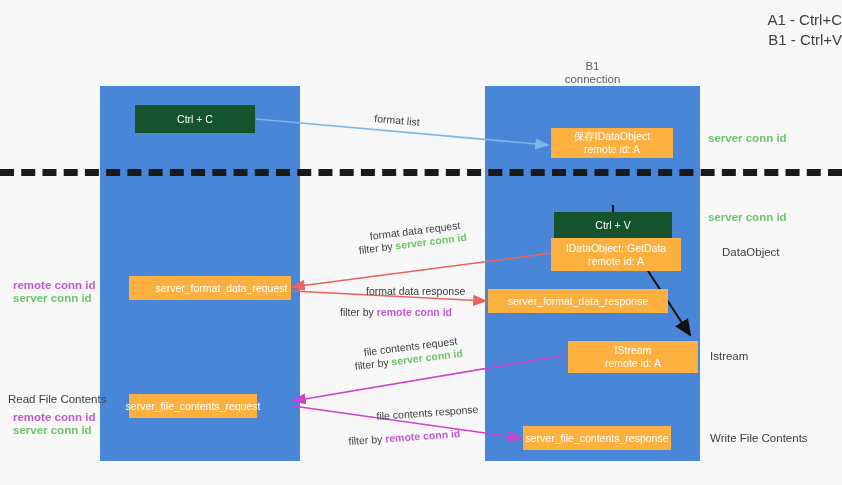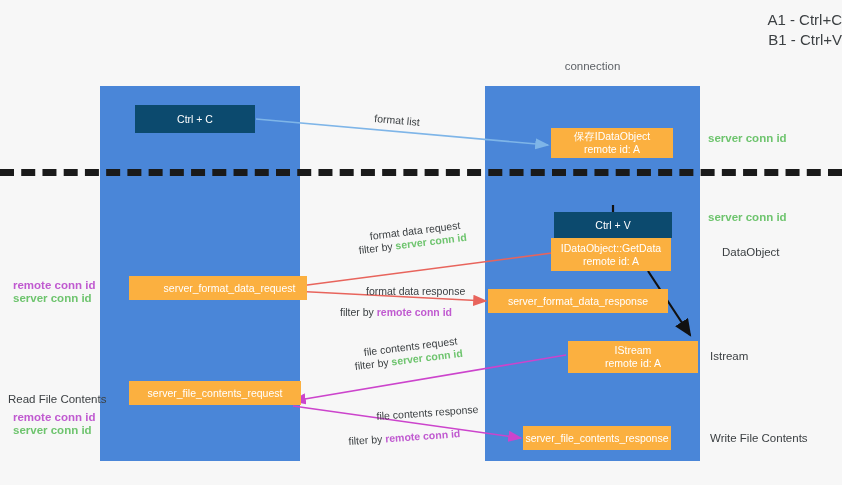--- a/index.html
+++ b/index.html
@@ -28,21 +28,21 @@
   .lane{background:#4a86d8;}
 
   
   .box{
     box-sizing:border-box;
     display:flex;flex-direction:column;
     align-items:center;justify-content:center;
     color:#ffffff;text-align:center;
     font-size:10.5px;line-height:13px;
   }
-  .box.green{background:#0c4a6e;}
+  .box.green{background:#14532d;}
   .box.orange{background:#fbb040;}
   .box .l2{font-size:10.5px;}
 
   
   .sidelabel{font-size:11.5px;color:#3c4043;line-height:15px;white-space:nowrap;}
   .green-txt{color:#6ec46e;font-weight:bold;}
   .purple-txt{color:#c05ad0;font-weight:bold;}
 
   
   .anno{
@@ -63,20 +63,21 @@
 <body>
 
 <div id="canvas">
 
   <div class="abs title">
     <div>A1 - Ctrl+C</div>
     <div>B1 - Ctrl+V</div>
   </div>
 
   <div class="abs lane-head" style="left:485px;top:60px;width:215px;">
+    <div>B1</div>
     <div>connection</div>
   </div>
 
   <div class="abs lane" style="left:100px;top:86px;width:200px;height:375px;"></div>
   <div class="abs lane" style="left:485px;top:86px;width:215px;height:375px;"></div>
 
   <svg class="overlay">
     <defs>
       <marker id="ah-blue" markerWidth="9" markerHeight="7" refX="8" refY="3.5" orient="auto">
         <polygon points="0 0, 9 3.5, 0 7" fill="#7eb5e8"></polygon>
@@ -115,39 +116,39 @@
 
   <div class="abs box orange" style="left:551px;top:128px;width:122px;height:30px;">
     <div>保存IDataObject</div>
     <div class="l2">remote id: A</div>
   </div>
 
   <div class="abs box green" style="left:554px;top:180px;width:118px;height:26px;margin-top:32px;">
     <div>Ctrl + V</div>
   </div>
 
-  <div class="abs box orange" style="left:551px;top:238px;width:120px;height:33px;">
+  <div class="abs box orange" style="left:551px;top:238px;width:130px;height:33px;">
     <div>IDataObject::GetData</div>
     <div class="l2">remote id: A</div>
   </div>
 
   <div class="abs box orange" style="left:568px;top:341px;width:130px;height:32px;">
     <div>IStream</div>
     <div class="l2">remote id: A</div>
   </div>
 
-  <div class="abs box orange" style="left:129px;top:276px;width:178px;height:24px;padding-left:23px;">
+  <div class="abs box orange" style="left:129px;top:276px;width:162px;height:24px;padding-left:23px;">
     <div>server_format_data_request</div>
   </div>
 
   <div class="abs box orange" style="left:488px;top:289px;width:180px;height:24px;">
     <div>server_format_data_response</div>
   </div>
 
-  <div class="abs box orange" style="left:129px;top:381px;width:172px;height:24px;">
+  <div class="abs box orange" style="left:129px;top:394px;width:128px;height:24px;">
     <div>server_file_contents_request</div>
   </div>
 
   <div class="abs box orange" style="left:523px;top:426px;width:148px;height:24px;">
     <div>server_file_contents_response</div>
   </div>
 
   <div class="abs sidelabel green-txt" style="left:708px;top:131px;">server conn id</div>
 
   <div class="abs sidelabel green-txt" style="left:708px;top:210px;">server conn id</div>

